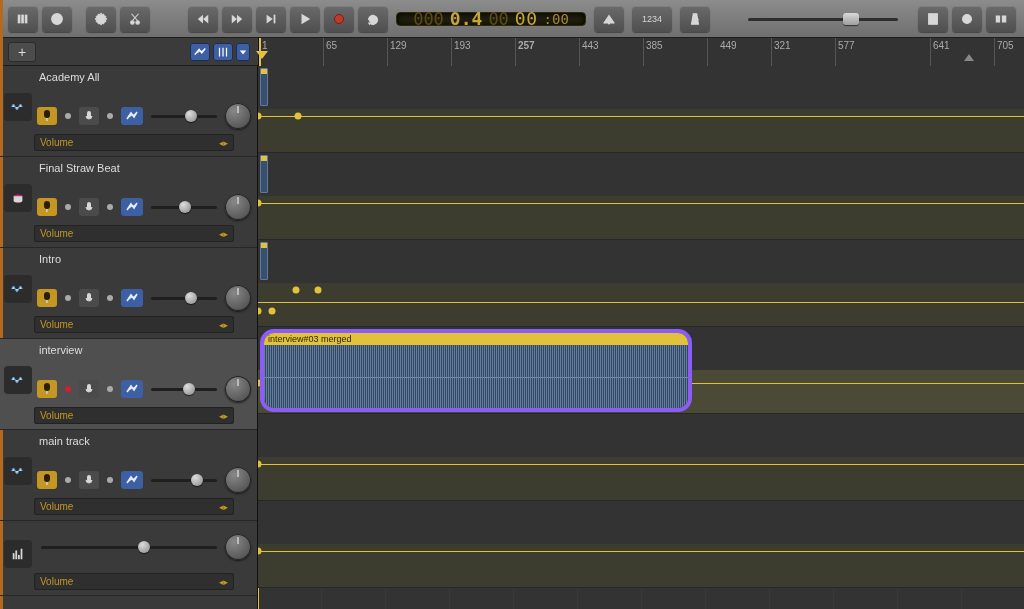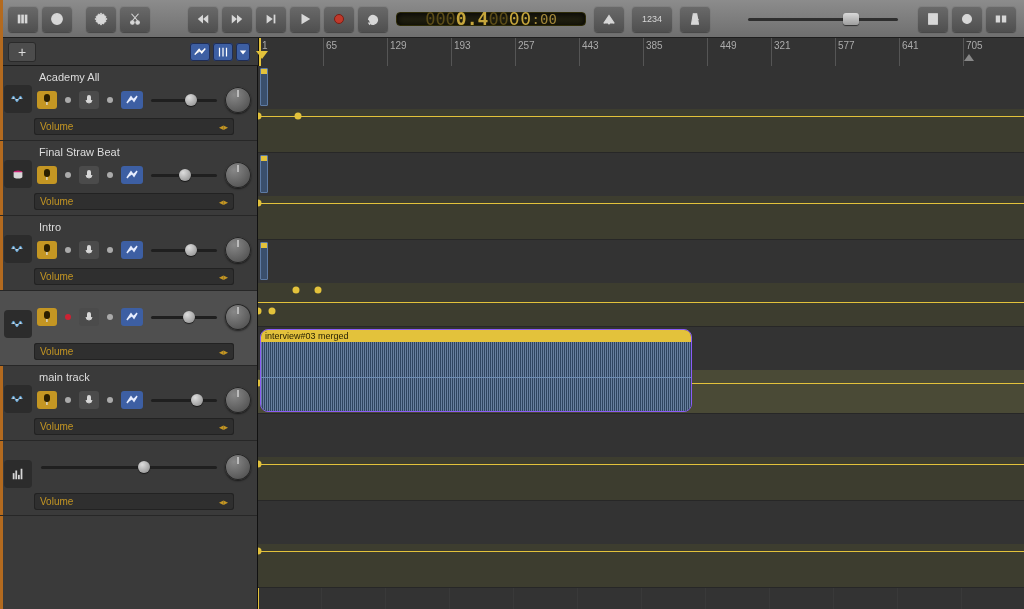--- a/index.html
+++ b/index.html
@@ -9,21 +9,21 @@
   
   .topbar{height:38px;display:flex;align-items:center;gap:8px;padding:0 8px;
     background:linear-gradient(#8c8c8c,#6f6f6f);border-bottom:1px solid #1e1e1e}
   .tb-btn{width:30px;height:26px;border-radius:4px;display:flex;align-items:center;justify-content:center;
     background:linear-gradient(#6a6a6a,#4f4f4f);box-shadow:inset 0 1px 0 rgba(255,255,255,.15),0 1px 1px rgba(0,0,0,.4);cursor:pointer}
   .tb-btn.record{}
   .tb-btn .dot{width:10px;height:10px;border-radius:50%;background:#c0392b;border:1px solid #7b1e14}
   .tb-group{display:flex;gap:4px}
   .spacer{flex:1}
   .lcd{width:190px;height:14px;border-radius:4px;background:linear-gradient(#1a190f,#23220f);
-    border:1px solid #2d2a07;box-shadow:inset 0 0 6px #000;display:flex;align-items:center;justify-content:center;padding:0 8px;color:#c6a63c;font-family:"Menlo",monospace}
+    border:1px solid #2d2a07;box-shadow:inset 0 0 6px #000;display:flex;align-items:center;justify-content:center;gap:6px;padding:0 8px;color:#c6a63c;font-family:"Menlo",monospace}
   .lcd .big{font-size:18px;font-weight:600}
   .lcd .dim{color:#5c4d18;font-size:17px}
   .lcd .sub{font-size:18px;letter-spacing:.5px}
   .lcd-wrap{position:relative}
   .lcd .tail{font-size:14px;color:#a2873a}
   .master-vol{width:150px;height:14px;position:relative}
   .master-vol .tr{position:absolute;left:0;right:0;top:6px;height:3px;background:#2e2e2e;border-radius:2px}
   .master-vol .th{position:absolute;top:1px;left:95px;width:16px;height:12px;border-radius:3px;background:linear-gradient(#d9d9d9,#9e9e9e);box-shadow:0 1px 1px rgba(0,0,0,.6)}
 
   
@@ -42,21 +42,21 @@
   
   .main{display:flex;height:543px}
   .tracks{width:258px;background:#3a3a3a;overflow:hidden;border-right:1px solid #111}
   .lanes{flex:1;background:#333;position:relative;overflow:hidden}
 
   
   .track{border-bottom:1px solid #272727;padding:5px 6px 5px 4px;position:relative}
   .track.sel{background:#4f4f4f}
   .track-row{display:flex;align-items:center;gap:5px}
   .track-icon{width:28px;height:28px;border-radius:4px;background:#2c2c2c;display:flex;align-items:center;justify-content:center;margin-top:14px}
-  .track-body{flex:1;display:flex;flex-direction:column;gap:4px}
+  .track-body{flex:1;display:flex;flex-direction:column;gap:20px}
   .track-name{font-size:11px;color:#ddd;margin-left:2px}
   .track-ctrls{display:flex;align-items:center;gap:4px}
   .pill{height:18px;border-radius:3px;display:flex;align-items:center;justify-content:center}
   .mute{width:20px;background:#c49623;color:#2a1e00}
   .dotcell{width:14px;display:flex;align-items:center;justify-content:center}
   .dotcell .d{width:6px;height:6px;border-radius:50%;background:#aaa}
   .dotcell .d.rec{background:#c23}
   .micbtn{width:20px;background:#4b4b4b}
   .autobtn{width:22px;background:#3d5fa3}
   .vol-slider{flex:1;height:10px;position:relative;margin:0 4px}
@@ -69,21 +69,21 @@
   .param-dd .chev{color:#c49623;font-size:9px}
 
   
   .lane{height:87px;position:relative;border-bottom:1px solid #272727}
   .lane .upper{position:absolute;left:0;right:0;top:0;height:50%;background:#333}
   .lane .lower{position:absolute;left:0;right:0;top:50%;height:50%;background:#3d3d2f}
   .lane.sel .lower{background:#4a4a36}
   .auto-line{position:absolute;left:0;right:0;border-top:1px solid #e3c23b}
   .pt{position:absolute;width:7px;height:7px;border-radius:50%;background:#e3c23b;transform:translate(-50%,-50%)}
 
-  .region{position:absolute;background:#3a516d;border:1px solid #8b5cf6;border-radius:8px;overflow:hidden}
+  .region{position:absolute;background:#3a516d;border:4px solid #8b5cf6;border-radius:14px;overflow:hidden}
   .region .titlebar{height:12px;background:#e3c23b;color:#2a2405;font-size:9px;padding:0 4px;line-height:12px}
   .region .wave{position:absolute;left:0;right:0;top:12px;bottom:0;background:
     repeating-linear-gradient(90deg,rgba(150,175,210,.55) 0 1px,transparent 1px 2px),
     linear-gradient(#2f4560,#2f4560)}
   .region .wave::after{content:"";position:absolute;left:0;right:0;top:50%;height:1px;background:#6f8db3}
   
   .stub{position:absolute;top:2px;width:8px;height:38px;background:#3a4f6c;border:1px solid #5d7aa3;border-radius:1px}
   .stub::before{content:"";display:block;height:5px;background:#e3c23b}
 
   
@@ -246,27 +246,27 @@
           </svg>
         </div>
     </div>
   </div>
   <div class="ruler">
     <div class="ruler-ticks" id="ruler-ticks">
         <div class="tick" style="width: 64px;">1</div>
         <div class="tick" style="width: 64px;">65</div>
         <div class="tick" style="width: 64px;">129</div>
         <div class="tick" style="width: 64px;">193</div>
-        <div class="tick" style="width: 64px;">257</div>
+        <div class="tick" style="width: 64px; font-weight: bold;">257</div>
         <div class="tick" style="width: 64px;">443</div>
         <div class="tick" style="width: 64px;">385</div>
         <div class="tick" style="width: 64px; padding-left: 12px;">449</div>
         <div class="tick" style="width: 64px;">321</div>
         <div class="tick" style="width: 64px;">577</div>
-        <div class="tick" style="width: 64px;">641</div>
+        <div class="tick" style="width: 64px; margin-left: 31px;">641</div>
         <div class="tick" style="width: 64px;">705</div>
       </div>
     <div class="playhead">
         <div class="playhead-marker"></div>
       </div>
     <div class="marker-triangle"></div>
   </div>
 </div>
 
 <div class="main">
@@ -412,20 +412,21 @@
         </div>
       </div>
       <div class="track sel">
         <div class="track-row">
           <div class="track-icon">
             <svg class="ic" viewBox="0 0 20 12">
               <path d="M1 6c2-5 3-5 5 0s3 5 5 0 3-5 5 0" fill="none" stroke="#5fa3d6" stroke-width="1.6"></path>
             </svg>
           </div>
           <div class="track-body">
+            <div class="track-name">interview</div>
             <div class="track-ctrls">
               <div class="pill mute">
                 <svg class="ic" viewBox="0 0 14 14">
                   <path d="M4 4a3 3 0 0 1 6 0v2a3 3 0 0 1-6 0z"></path>
                   <rect x="6.2" y="9" width="1.4" height="3"></rect>
                 </svg>
               </div>
               <div class="dotcell">
                 <span class="d rec"></span>
               </div>

